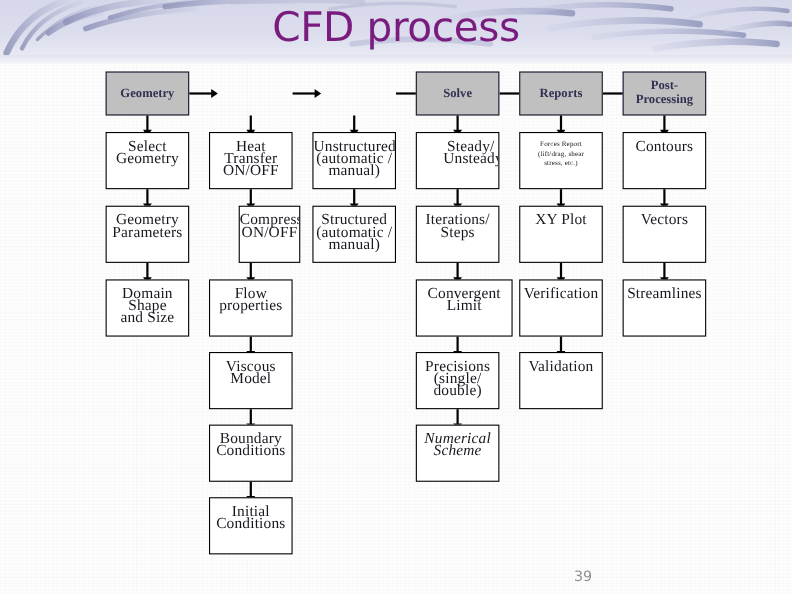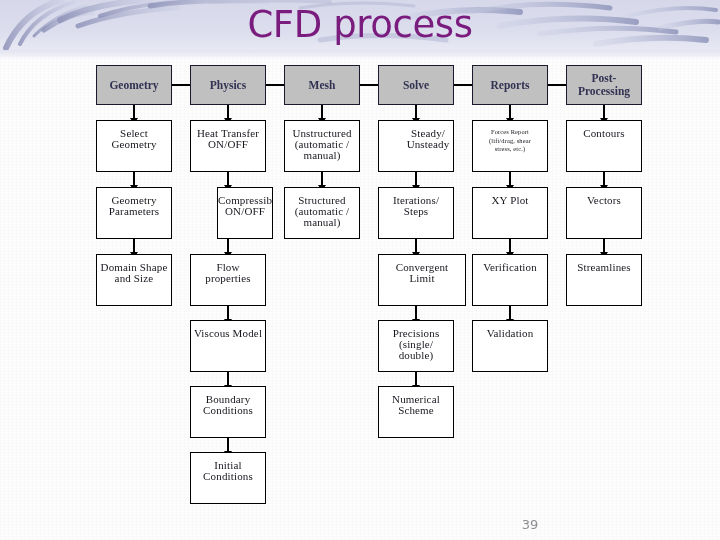--- a/index.html
+++ b/index.html
@@ -90,21 +90,21 @@
     font-size: 11.5px;
     line-height: 13px;
   }
   .node .lbl {
     display: block;
     width: 100%;
     padding: 0 2px;
   }
   .node.body .lbl {
     padding-top: 7px;
-    font-size: 11px;
+    font-size: 14px;
     line-height: 11px;
     letter-spacing: 0.15px;
   }
   .node.body.tiny .lbl {
     font-size: 6.4px;
     line-height: 8.6px;
   }
 
   
   .vline {
@@ -223,23 +223,20 @@
     <div class="vhead" style="left:130px; top:185px;"></div>
     <div class="node body" style="left:96px; top:187px; width:76px; height:52px;">
       <span class="lbl">Geometry<br>Parameters</span>
     </div>
     <div class="vline" style="left:133px; top:239px; height:15px;"></div>
     <div class="vhead" style="left:130px; top:252px;"></div>
     <div class="node body" style="left:96px; top:254px; width:76px; height:52px;">
       <span class="lbl">Domain Shape<br>and Size</span>
     </div>
 
-    <div class="node head" style="left:190px; top:65px; width:76px; height:40px;">
-      <span class="lbl">Physics</span>
-    </div>
     <div class="vline" style="left:227px; top:105px; height:15px;"></div>
     <div class="vhead" style="left:224px; top:118px;"></div>
     <div class="node body" style="left:190px; top:120px; width:76px; height:52px;">
       <span class="lbl">Heat Transfer<br>ON/OFF</span>
     </div>
     <div class="vline" style="left:227px; top:172px; height:15px;"></div>
     <div class="vhead" style="left:224px; top:185px;"></div>
     <div class="node body" style="left:190px; top:187px; width:56px; height:52px;margin-left:27px;">
       <span class="lbl">Compressible<br>ON/OFF</span>
     </div>
@@ -257,23 +254,20 @@
     <div class="vhead" style="left:224px; top:385px;"></div>
     <div class="node body" style="left:190px; top:386px; width:76px; height:52px;">
       <span class="lbl">Boundary<br>Conditions</span>
     </div>
     <div class="vline" style="left:227px; top:438px; height:15px;"></div>
     <div class="vhead" style="left:224px; top:451px;"></div>
     <div class="node body" style="left:190px; top:452px; width:76px; height:52px;">
       <span class="lbl">Initial<br>Conditions</span>
     </div>
 
-    <div class="node head" style="left:284px; top:65px; width:76px; height:40px;">
-      <span class="lbl">Mesh</span>
-    </div>
     <div class="vline" style="left:321px; top:105px; height:15px;"></div>
     <div class="vhead" style="left:318px; top:118px;"></div>
     <div class="node body" style="left:284px; top:120px; width:76px; height:52px;">
       <span class="lbl">Unstructured<br>(automatic /<br>manual)</span>
     </div>
     <div class="vline" style="left:321px; top:172px; height:15px;"></div>
     <div class="vhead" style="left:318px; top:185px;"></div>
     <div class="node body" style="left:284px; top:187px; width:76px; height:52px;justify-content:center;">
       <span class="lbl">Structured<br>(automatic /<br>manual)</span>
     </div>
@@ -296,21 +290,21 @@
     <div class="node body" style="left:378px; top:254px; width:88px; height:52px;justify-content:flex-end;">
       <span class="lbl">Convergent<br>Limit</span>
     </div>
     <div class="vline" style="left:415px; top:306px; height:15px;"></div>
     <div class="vhead" style="left:412px; top:319px;"></div>
     <div class="node body" style="left:378px; top:320px; width:76px; height:52px;">
       <span class="lbl">Precisions<br>(single/<br>double)</span>
     </div>
     <div class="vline" style="left:415px; top:372px; height:15px;"></div>
     <div class="vhead" style="left:412px; top:385px;"></div>
-    <div class="node body" style="left:378px; top:386px; width:76px; height:52px;">
+    <div class="node body" style="left:378px; top:386px; width:76px; height:52px;font-style:italic;">
       <span class="lbl">Numerical<br>Scheme</span>
     </div>
 
     <div class="node head" style="left:472px; top:65px; width:76px; height:40px;">
       <span class="lbl">Reports</span>
     </div>
     <div class="vline" style="left:509px; top:105px; height:15px;"></div>
     <div class="vhead" style="left:506px; top:118px;"></div>
     <div class="node body tiny" style="left:472px; top:120px; width:76px; height:52px;">
       <span class="lbl">Forces Report<br>(lift/drag, shear<br>stress, etc.)</span>

